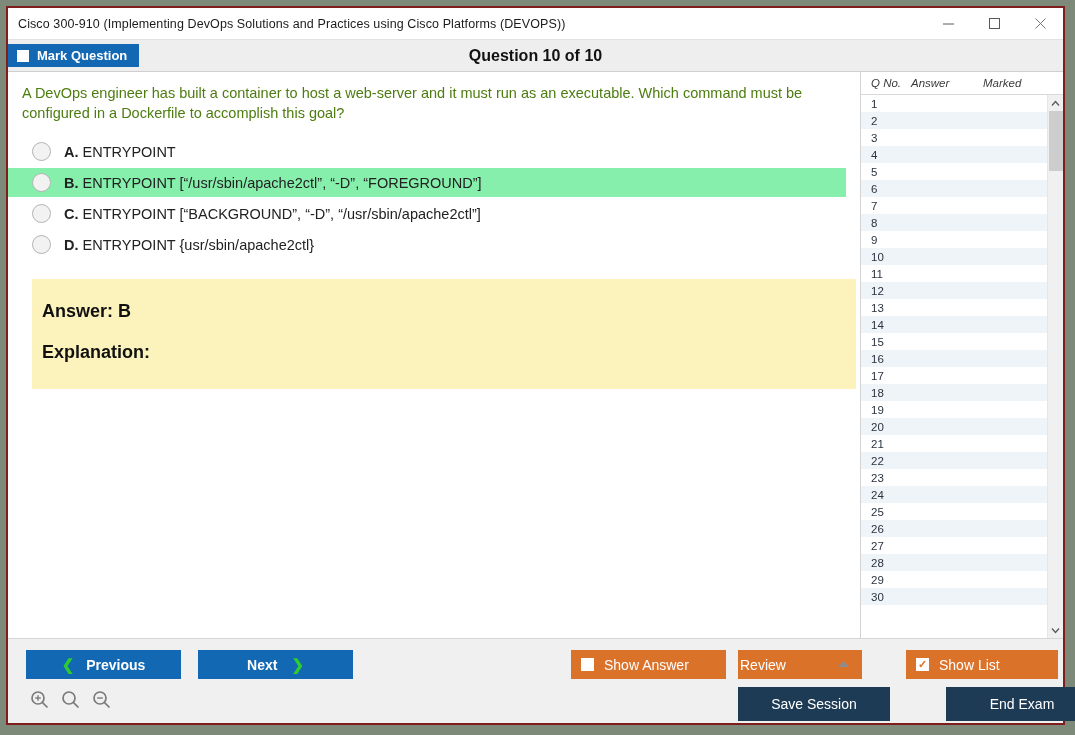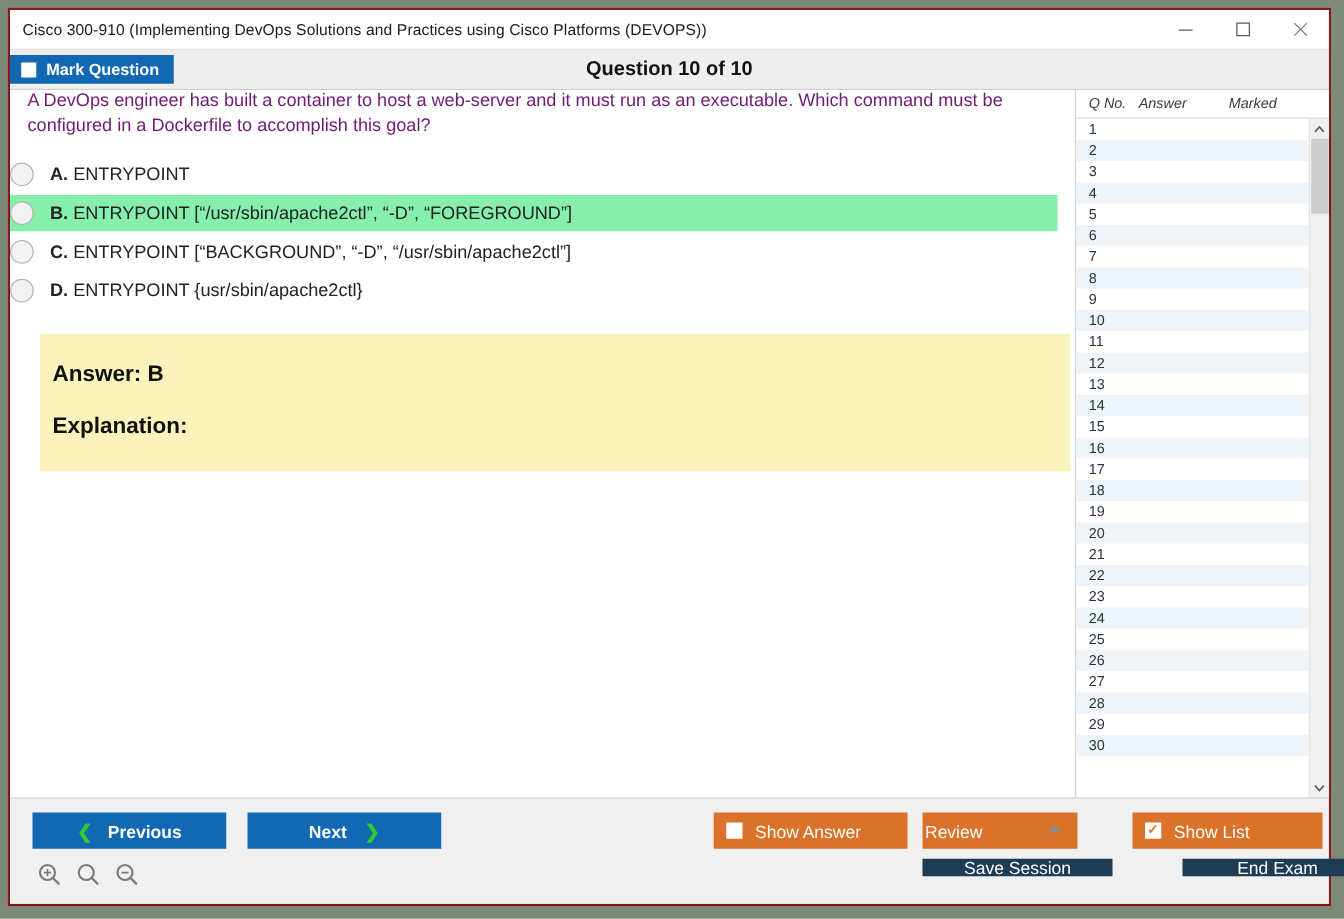--- a/index.html
+++ b/index.html
@@ -75,29 +75,30 @@
     min-height:0;
   }
   #question-pane{
     flex:1 1 auto;
     background:#ffffff;
     position:relative;
     overflow:hidden;
     border-right:1px solid #ffffff;
   }
   #question-text{
-    font-size:14.5px;color:#701a75;
+    font-size:14.5px;color:#4d7c0f;
     line-height:1.35;
-    padding:0 14px 0 14px;
+    padding:12px 14px 0 14px;
     max-width:820px;
   }
   #options{margin-top:14px;}
   .option-row{
     display:flex;align-items:center;
     height:29px;
+    padding-left:24px;
     box-sizing:border-box;
     width:838px;
     cursor:pointer;
     margin-bottom:2px;
   }
   .option-row.selected{background:#86efac;}
   .radio{
     width:17px;height:17px;border-radius:50%;
     border:1px solid #b4b4b4;
     background:#f2f2f2;
@@ -207,21 +208,21 @@
   #review-button{left:730px;top:11px;width:124px;padding-left:2px;align-items:center;}
   #show-list-button{left:898px;top:11px;width:152px;padding-left:10px;}
   .wcbox{
     width:13px;height:13px;background:#ffffff;
     margin-right:10px;flex:0 0 13px;
     display:flex;align-items:center;justify-content:center;
     color:#db722a;font-size:11px;font-weight:bold;line-height:1;
   }
   #review-caret{margin-left:auto;margin-right:12px;color:#8d8d8d;font-size:10px;}
   .dark-btn{
-    position:absolute;height:14px;
+    position:absolute;height:34px;
     background:#1d3b55;
     color:#ffffff;font-size:14px;
     display:flex;align-items:center;justify-content:center;
     box-sizing:border-box;cursor:pointer;
   }
   #save-session-button{left:730px;top:48px;width:152px;}
   #end-exam-button{left:938px;top:48px;width:152px;}
   #zoom-tools{
     position:absolute;left:22px;top:51px;
     display:flex;gap:12px;align-items:center;

